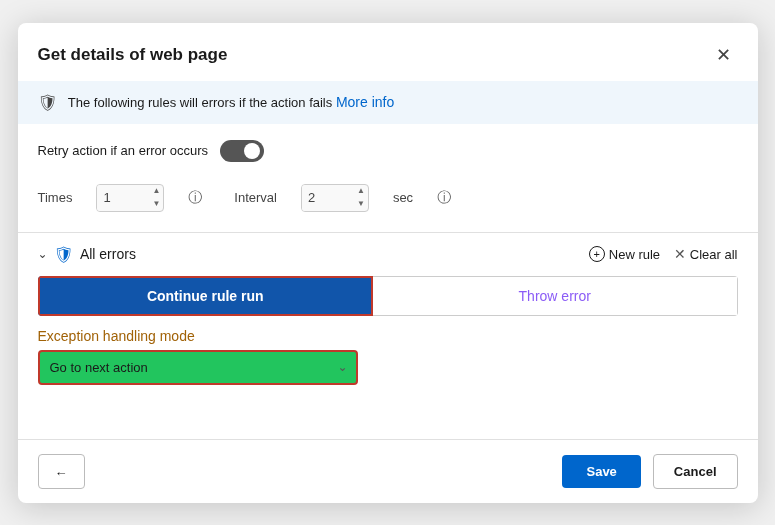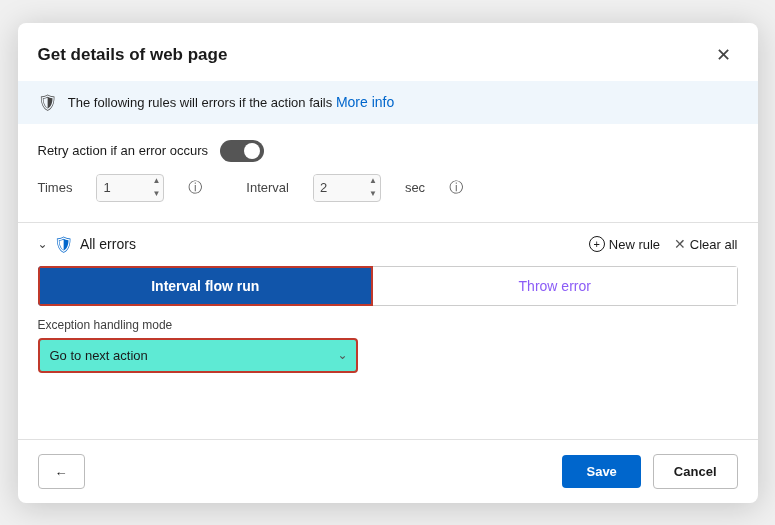--- a/index.html
+++ b/index.html
@@ -81,21 +81,21 @@
     }
 
     .section {
       padding: 16px 20px 0 20px;
     }
 
     .toggle-row {
       display: flex;
       align-items: center;
       gap: 12px;
-      margin-bottom: 12px;
+      margin-bottom: 22px;
     }
 
     .toggle-label {
       font-size: 13px;
       color: #1a1a1a;
     }
 
     .toggle {
       position: relative;
       width: 44px;
@@ -179,21 +179,21 @@
 
     .info-icon {
       color: #555;
       font-size: 14px;
       cursor: pointer;
     }
 
     .interval-label {
       font-size: 13px;
       color: #444;
-      margin-left: 20px;
+      margin-left: 8px;
     }
 
     .sec-label {
       font-size: 13px;
       color: #444;
     }
 
     .divider {
       border: none;
       border-top: 1px solid #e0e0e0;
@@ -287,38 +287,38 @@
       background: #fff;
       color: #8b5cf6;
       border: 1px solid #ccc;
       border-left: none;
       padding: 10px 16px;
       font-size: 14px;
       cursor: pointer;
     }
 
     .exception-label {
-      font-size: 12px;
-      color: #404040;
+      font-size: 14px;
+      color: #a16207;
       margin-bottom: 6px;
     }
 
     .dropdown-wrap {
       position: relative;
       width: 320px;
     }
 
     .dropdown-select {
       width: 100%;
       border: 2px solid #c0392b;
       border-radius: 4px;
       padding: 8px 26px 8px 10px;
       font-size: 13px;
       color: #1a1a1a;
-      background: #5eead4;
+      background: #22c55e;
       appearance: none;
       cursor: pointer;
       outline: none;
     }
 
     .dropdown-chevron {
       position: absolute;
       right: 10px;
       top: 50%;
       transform: translateY(-50%);
@@ -464,21 +464,21 @@
           <span>New rule</span>
         </button>
         <button class="clear-all-btn">
           <span class="x-icon">✕</span>
           <span>Clear all</span>
         </button>
       </div>
     </div>
 
     <div class="btn-group">
-      <button class="btn-continue">Interval flow run</button>
+      <button class="btn-continue">Continue rule run</button>
       <button class="btn-throw">Throw error</button>
     </div>
 
     <div>
       <div class="exception-label">Exception handling mode</div>
       <div class="dropdown-wrap">
         <select class="dropdown-select">
           <option>Go to next action</option>
           <option>Repeat action</option>
           <option>Go to label</option>

